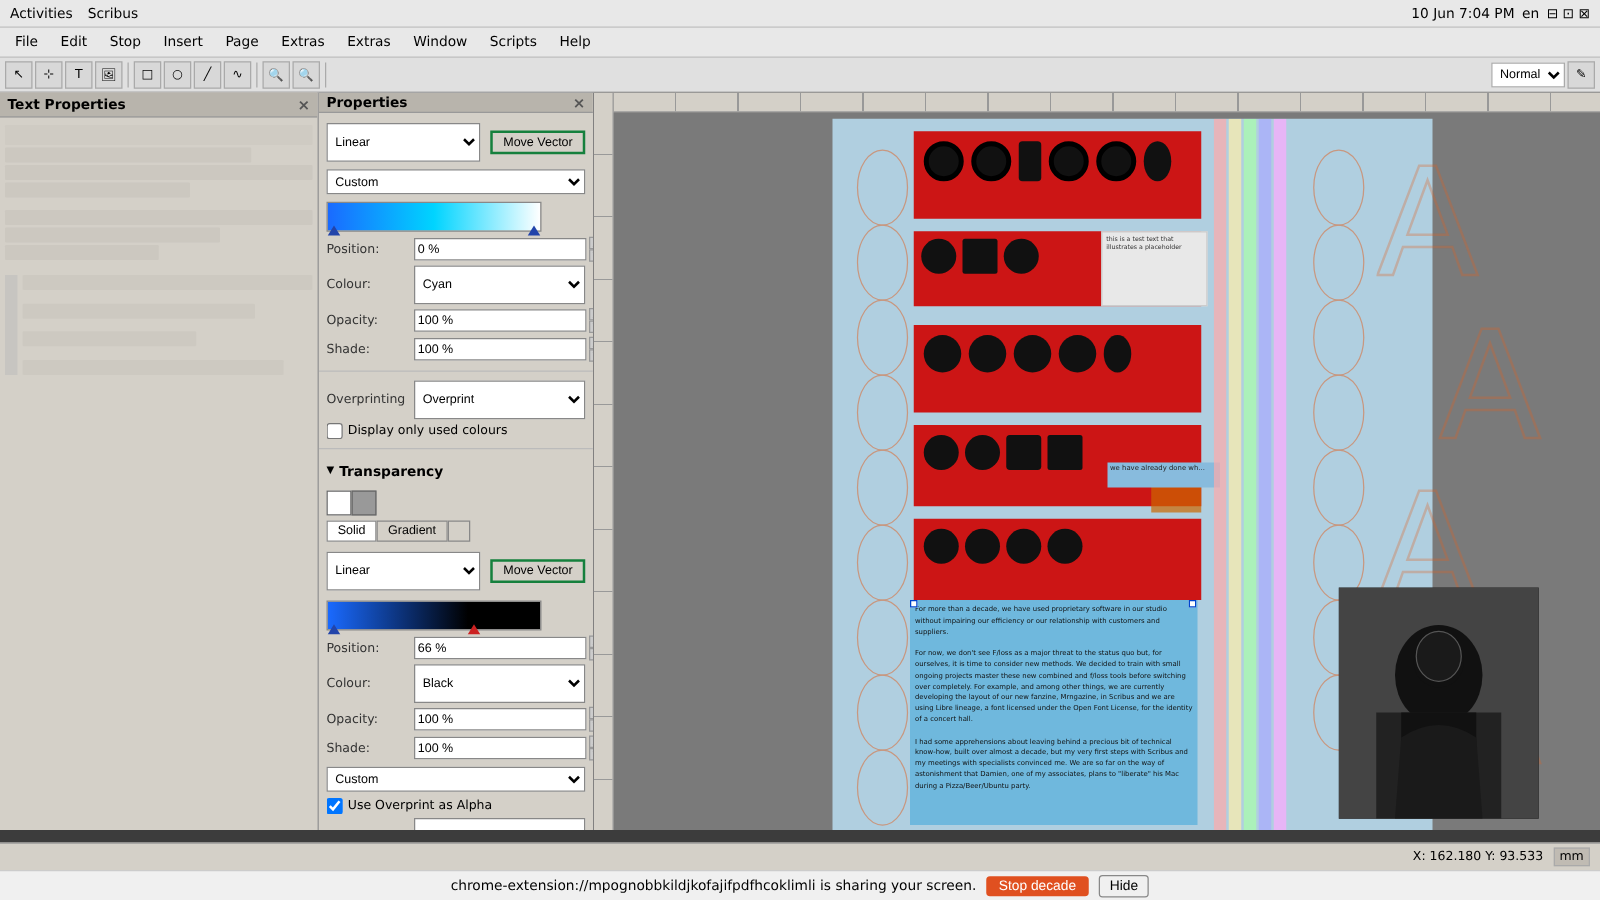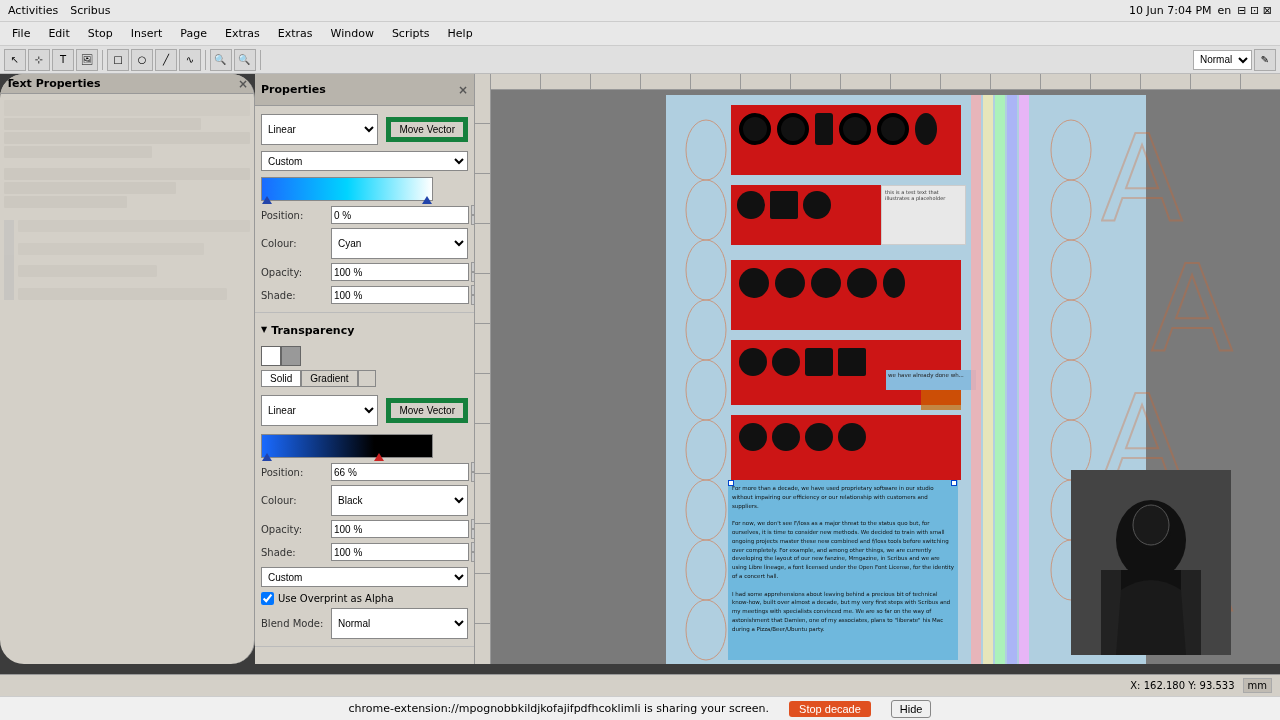--- a/index.html
+++ b/index.html
@@ -69,21 +69,20 @@
       height: calc(720px - 22px - 24px - 28px - 22px - 24px);
     }
 
     
     #left-panel {
       width: 255px;
       background: #d4d0c8;
       border-right: 1px solid #999;
       overflow: hidden;
       flex-shrink: 0;
-      border-radius: 24px;
     }
     #left-panel-header {
       height: 20px;
       background: #b8b4ac;
       display: flex;
       align-items: center;
       justify-content: space-between;
       padding: 0 6px;
       font-size: 11px;
       font-weight: bold;
@@ -98,21 +97,21 @@
 
     
     #props-panel {
       width: 220px;
       background: #d4d0c8;
       border-right: 1px solid #999;
       overflow-y: auto;
       flex-shrink: 0;
     }
     #props-panel-header {
-      height: 32px;
+      height: 16px;
       background: #b8b4ac;
       display: flex;
       align-items: center;
       justify-content: space-between;
       padding: 0 6px;
       font-size: 11px;
       font-weight: bold;
       border-bottom: 1px solid #999;
     }
     .props-section {
@@ -242,21 +241,21 @@
     }
 
     
     #sharing-bar {
       height: 24px;
       background: #f0f0f0;
       border-top: 1px solid #ccc;
       display: flex;
       align-items: center;
       justify-content: center;
-      gap: 20px;
+      gap: 8px;
       font-size: 11px;
       position: absolute;
       bottom: 0;
       left: 0;
       right: 0;
     }
     #stop-sharing-btn {
       background: #e05020;
       color: #fff;
       border: none;
@@ -280,21 +279,21 @@
       font-size: 10px;
       border: 1px solid #888;
       background: #fff;
       padding: 0 2px;
       margin: 2px 0;
     }
 
     .move-vector-btn {
       padding: 2px 8px;
       font-size: 10px;
-      border: 5px solid #15803d;
+      border: 2px solid #15803d;
       background: #d4d0c8;
       cursor: pointer;
       margin-left: 4px;
     }
 
     .top-row-flex {
       display: flex;
       align-items: center;
       gap: 4px;
       padding: 4px 0;
@@ -490,20 +489,32 @@
           <div class="updown-btn">
               <span>▲</span>
               <span>▼</span>
             </div>
         </div>
       </div>
 
       
     </div>
 
+    <div class="props-section">
+      <div class="props-row">
+        <span class="props-label">Overprinting</span>
+        <select class="props-select">
+          <option>Overprint</option>
+        </select>
+      </div>
+      <div class="checkbox-row">
+        <input type="checkbox" style="">
+        <span>Display only used colours</span>
+      </div>
+    </div>
 
     <div class="props-section">
       <div class="section-header-row">
         <span class="section-triangle">▼</span>
         <span class="transparency-label">Transparency</span>
       </div>
 
       
       <div class="solid-gradient-tabs">
         <div class="swatch swatch-white"></div>

